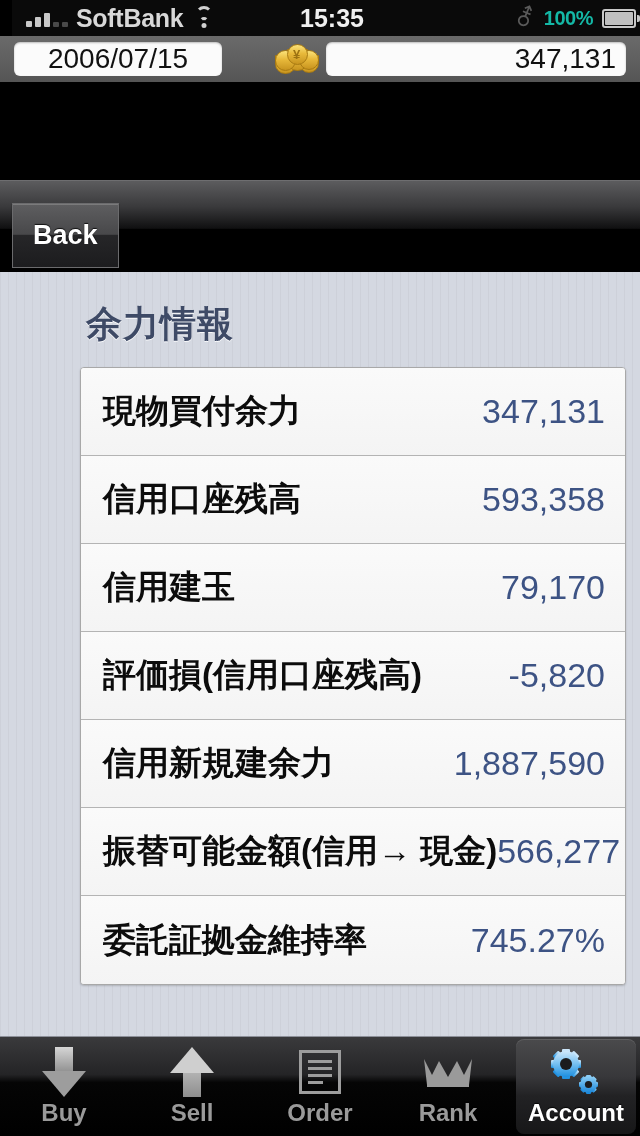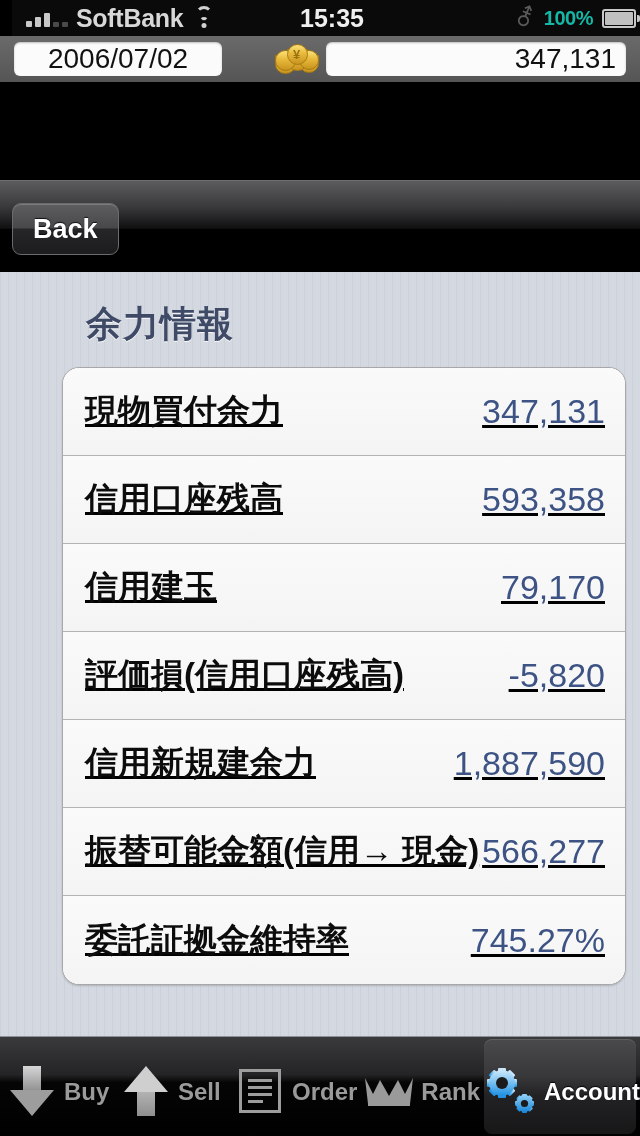--- a/index.html
+++ b/index.html
@@ -77,23 +77,23 @@
   
   .blackgap{ position:absolute; left:0; top:82px; width:640px; height:98px; background:#000; }
 
   
   .navbar{
     position:absolute; left:0; top:180px; width:640px; height:92px;
     background:linear-gradient(to bottom,#5c5c5e 0%,#3a3a3c 28%,#101011 52%,#000 53%,#000 100%);
     border-top:1px solid #6e6e70;
   }
   .backbtn{
-    position:absolute; left:12px; top:22px; height:52px; padding:0 20px;
+    position:absolute; left:12px; top:22px; height:65px; padding:0 20px;
     display:flex; align-items:center; justify-content:center;
-    border-radius:9px;
+    border-radius:0;
     background:linear-gradient(to bottom,#5e5e60 0%,#48484a 48%,#262628 50%,#1c1c1e 100%);
     border:1px solid #6b6b6d;
     box-shadow: inset 0 1px 0 rgba(255,255,255,.18), 0 1px 1px rgba(0,0,0,.6);
     color:#fff; font-size:27px; font-weight:bold;
     text-shadow:0 -1px 1px rgba(0,0,0,.8);
   }
 
   
   .content{
     position:absolute; left:0; top:272px; width:640px; height:764px;
@@ -105,27 +105,26 @@
     overflow:hidden;
     padding-left:48px;
   }
   .section-title{
     margin:28px 0 0 38px;
     font-size:36px; font-weight:bold; color:#3e4a66;
     text-shadow:0 1px 0 rgba(255,255,255,.85);
     letter-spacing:1px;
   }
   .card{
-    margin:18px 14px 0 14px;
+    margin:18px 14px 0 32px;
     background:#f7f7f7;
     border:1px solid #a8a8a8;
-    border-radius:17px;
+    border-radius:4px;
     overflow:hidden;
     box-shadow:0 1px 2px rgba(0,0,0,.18);
-    text-decoration:underline;
   }
   .row{
     height:88px; display:flex; align-items:center;
     padding:0 20px 0 22px;
     border-bottom:1px solid #b4b4b4;
     background:linear-gradient(to bottom,#fafafa 0%,#f4f4f4 100%);
   }
   .row:last-child{ border-bottom:none; }
   .row .label{
     font-size:33px; font-weight:bold; color:#0c0c0c;
@@ -138,21 +137,21 @@
 
   
   .tabbar{
     position:absolute; left:0; bottom:0; width:640px; height:100px;
     background:linear-gradient(to bottom,#3a3a3c 0%,#242426 38%,#050505 46%,#000 100%);
     border-top:1px solid #8d9099;
     display:flex;
   }
   .tab{
     flex:1 1 0; position:relative;
-    display:flex; align-items:center; justify-content:flex-start;
+    display:flex; flex-direction:column; align-items:center; justify-content:flex-start;
     padding-top:9px;
   }
   .tab.selected::before{
     content:""; position:absolute; left:4px; right:4px; top:2px; bottom:2px;
     border-radius:8px;
     background:linear-gradient(to bottom,#4a4a4c 0%,#37373a 40%,#222224 60%,#171718 100%);
     box-shadow: inset 0 1px 0 rgba(255,255,255,.12);
   }
   .tab-ico{ position:relative; z-index:2; height:52px; width:64px;
       display:flex; align-items:center; justify-content:center; }
@@ -215,21 +214,21 @@
       <span class="batt-pct">100%</span>
       <span class="batt">
         <span class="shell"></span>
           <span class="fill"></span>
           <span class="nub"></span>
       </span>
     </div>
   </div>
 
   <div class="infobar">
-    <div class="field field-date">2006/07/02</div>
+    <div class="field field-date">2006/07/15</div>
     <div class="coin-icon">
       <span class="c stackA2"></span>
         <span class="c stackC2"></span>
         <span class="c stackB2"></span>
       <span class="c stackA"></span>
         <span class="c stackC"></span>
         <span class="c stackB"></span>
       <span class="mark">¥</span>
     </div>
     <div class="field field-amount">347,131</div>

